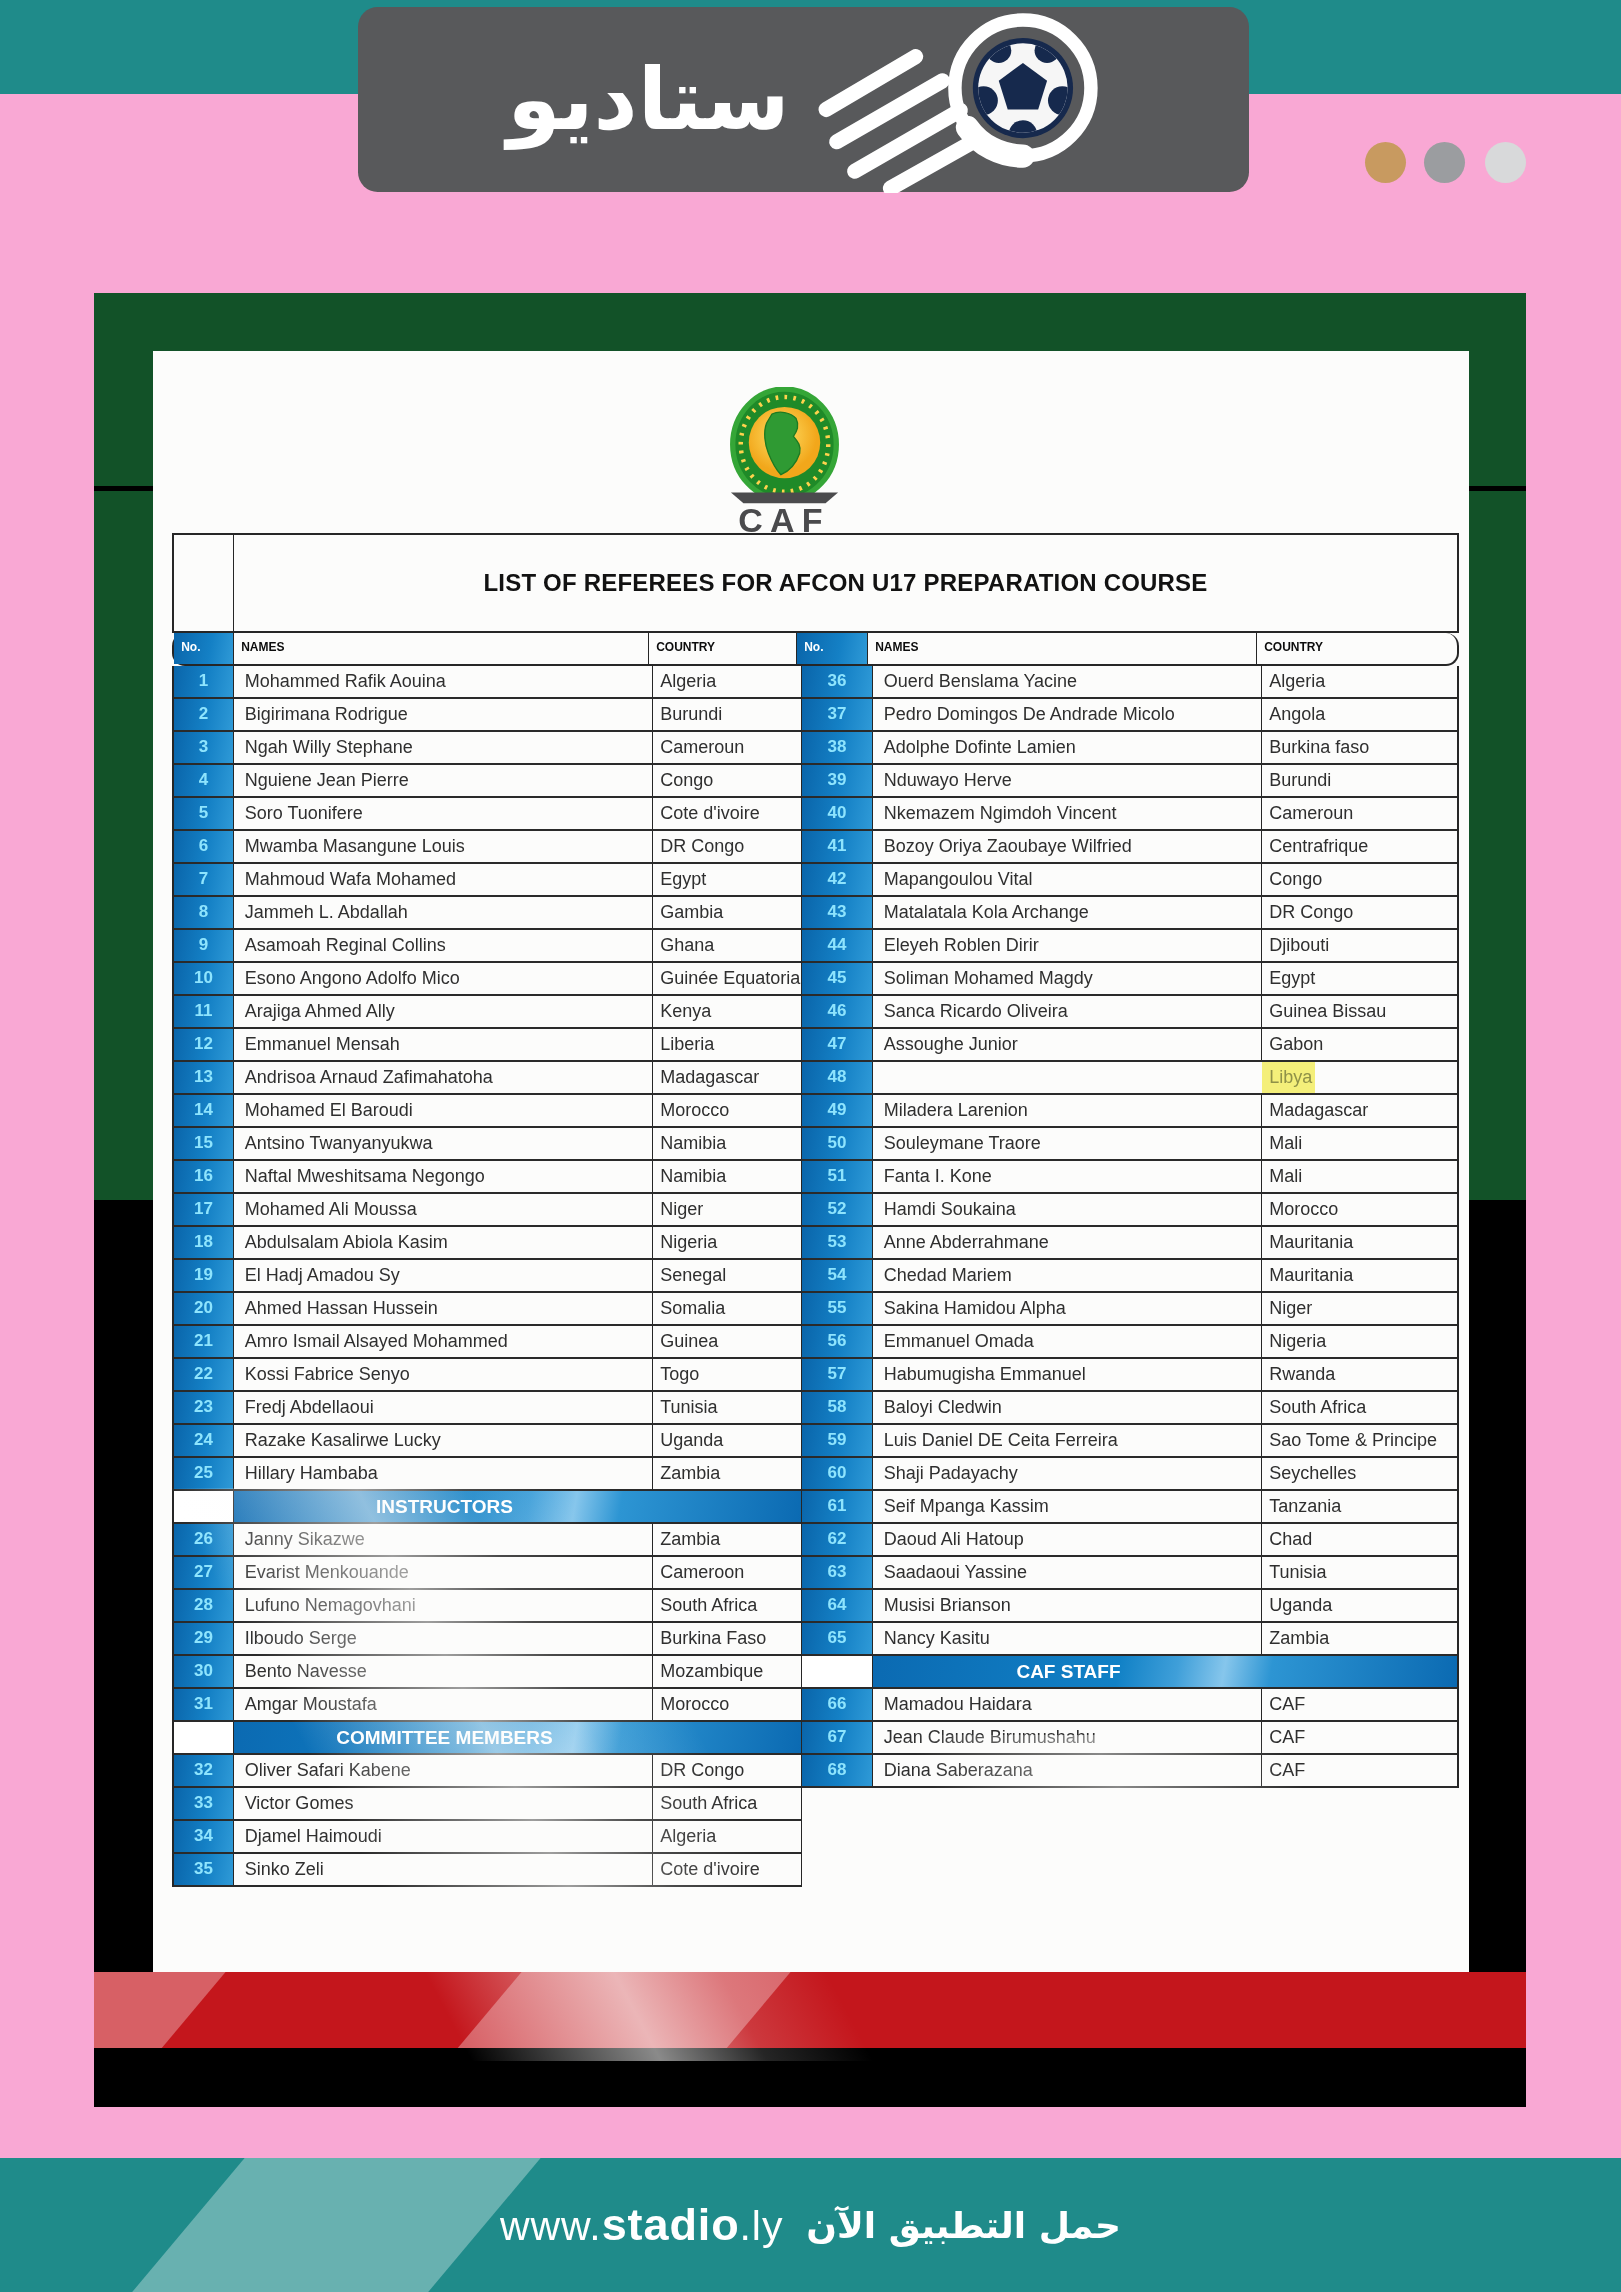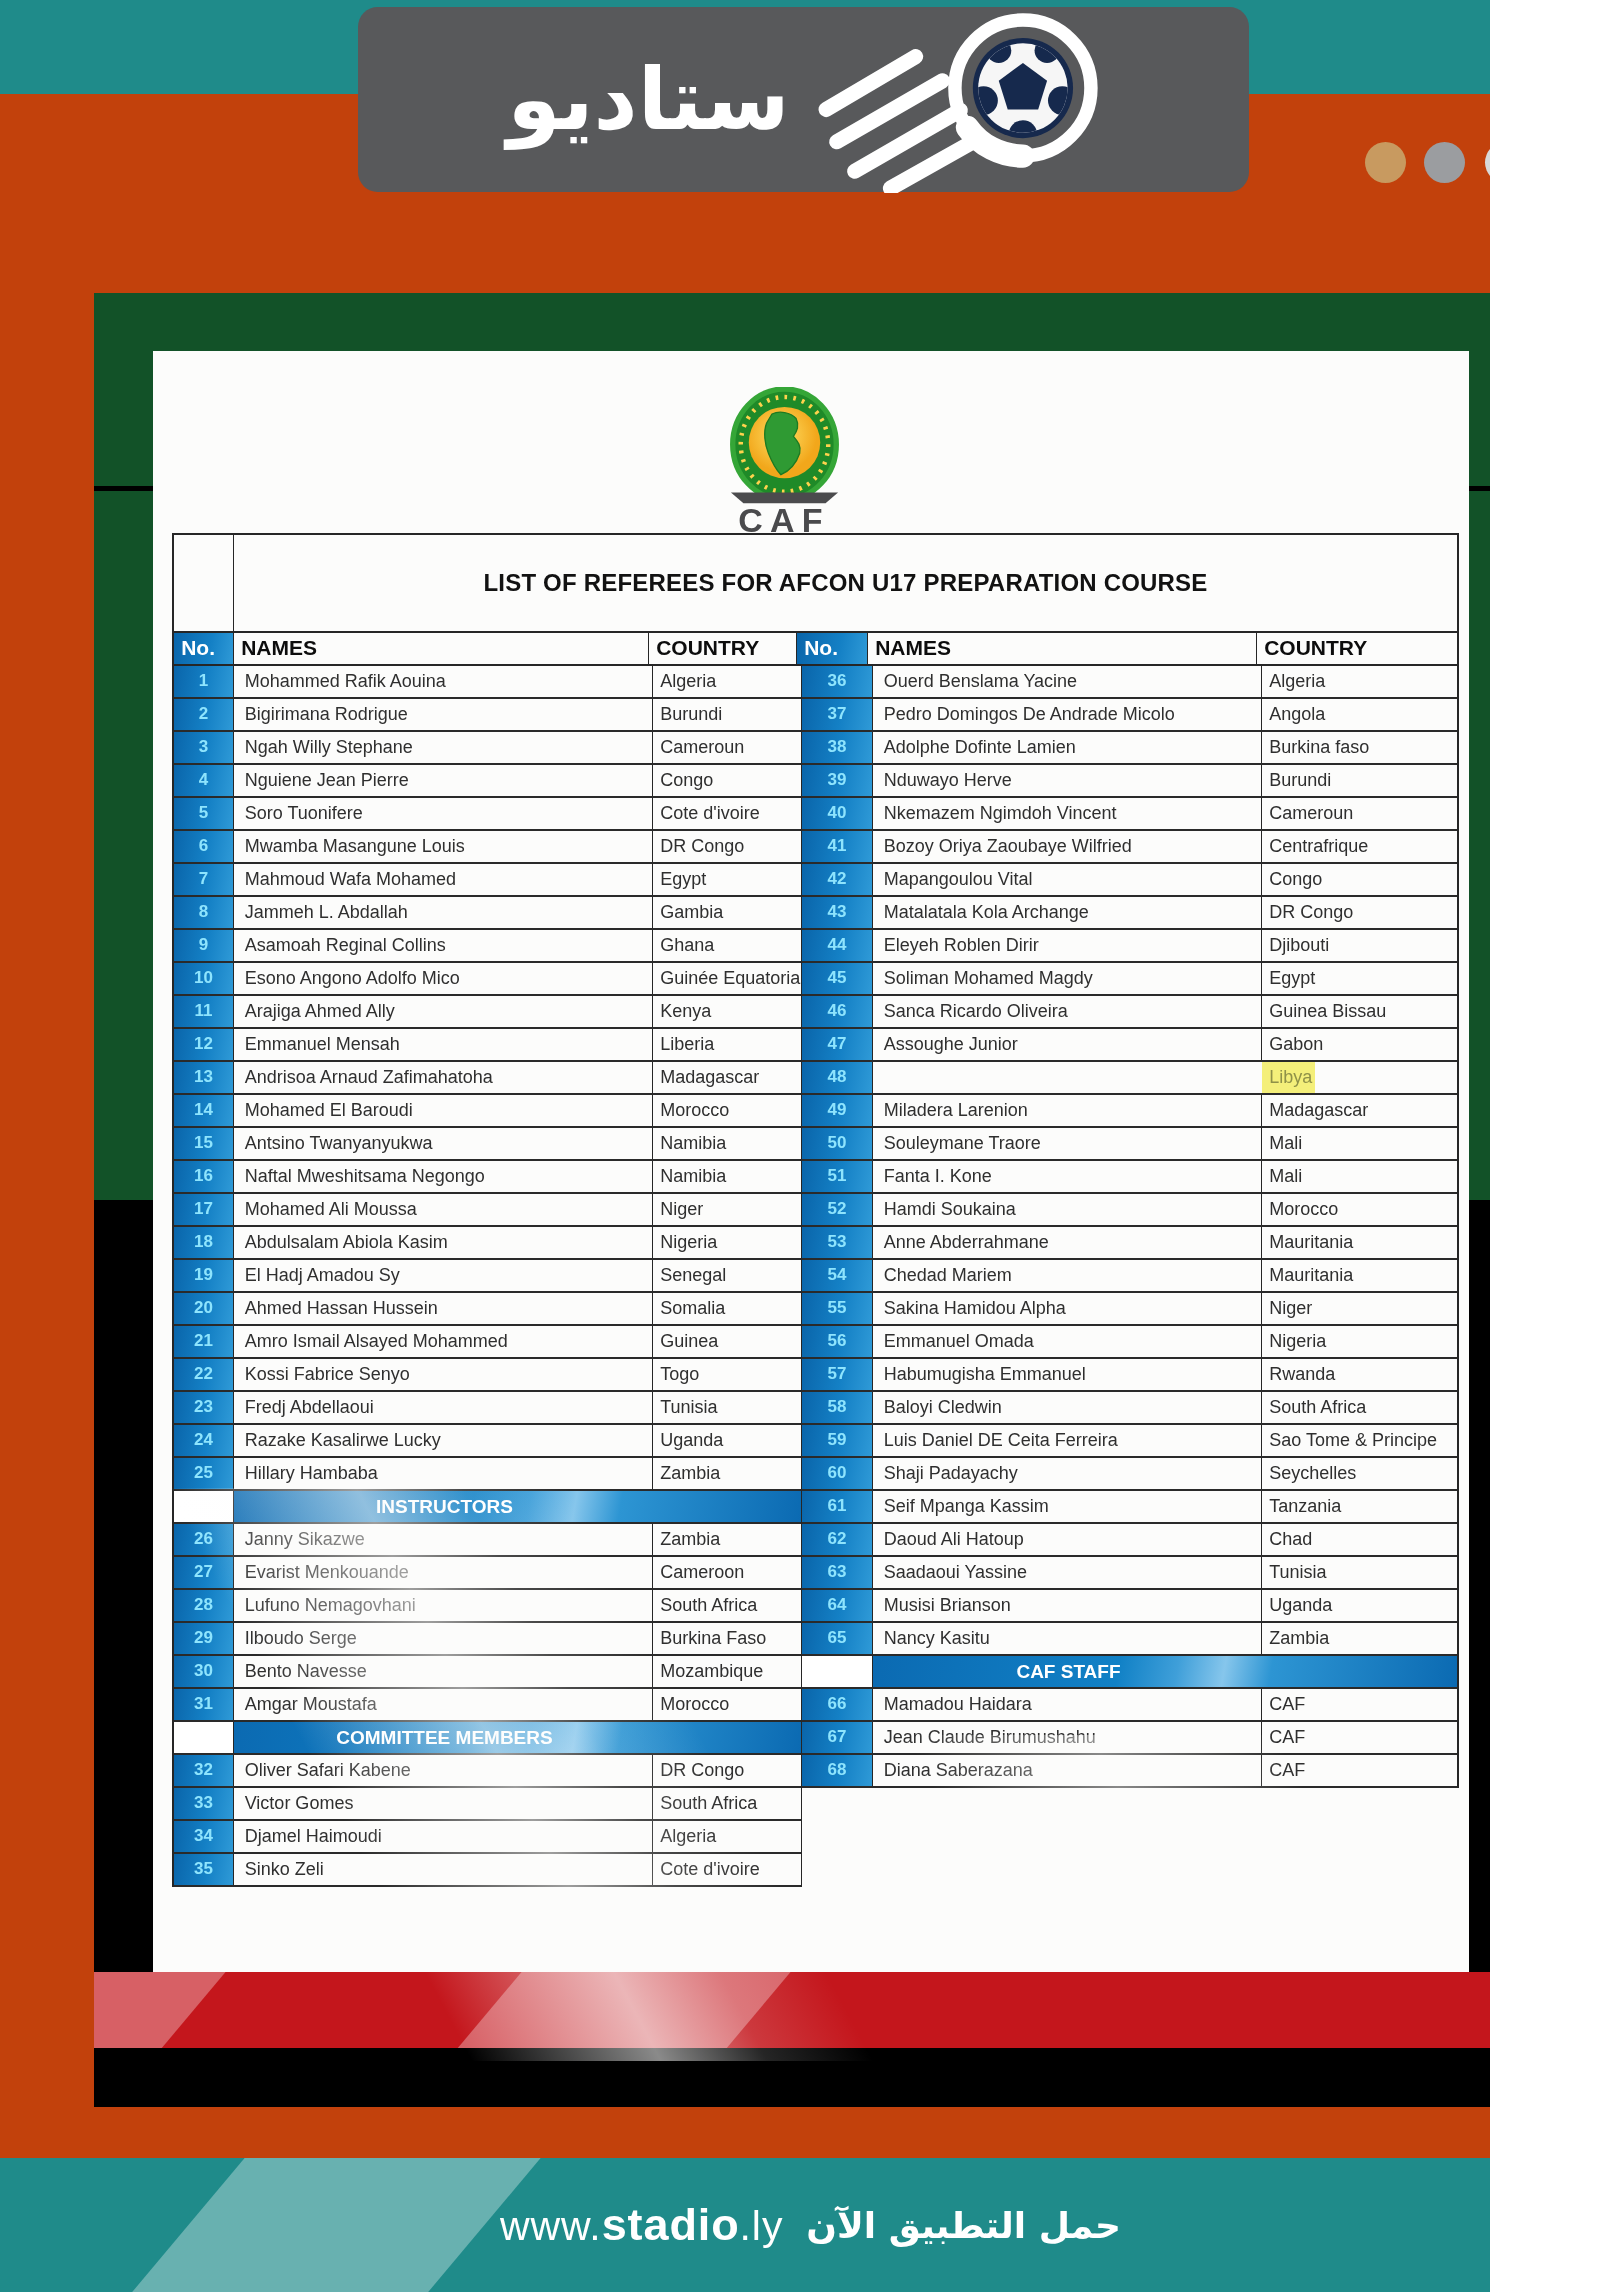--- a/index.html
+++ b/index.html
@@ -1,16 +1,16 @@
 <!DOCTYPE html>
 <html style="font-size:14.3px"><head>
 <meta charset="utf-8">
 <style>
   html,body{margin:0;padding:0;background:#ffffff;}
-  .canvas{position:relative;width:1490px;height:2293px;background:#c2410c;overflow:hidden;
+  .canvas{position:relative;width:1621px;height:2293px;background:#f9a8d4;overflow:hidden;
           font-family:"Liberation Sans",sans-serif;}
 
   
   .teal-top{position:absolute;left:0;top:0;width:1621px;height:94px;background:#1f8b8a;}
   .brand-box{position:absolute;left:358px;top:7.2px;width:891px;height:185px;background:#58595b;border-radius:19.7px;}
   .brand-ar{position:absolute;left:116px;top:34px;width:349px;text-align:center;color:#ffffff;
             font-family:"DejaVu Sans",sans-serif;font-weight:bold;font-size:86px;line-height:116px;}
   .ball-svg{position:absolute;left:443px;top:1.8px;}
   .dot{position:absolute;top:142px;width:41px;height:41px;border-radius:50%;}
   .dot1{left:1365px;} .dot2{left:1424px;} .dot3{left:1485px;}
@@ -30,21 +30,21 @@
   .caf-label{position:absolute;left:564px;top:150px;width:134px;text-align:center;
              font-weight:bold;font-size:34px;letter-spacing:7.2px;color:#4a4a4c;}
 
   .tbl{position:absolute;left:19px;top:182px;width:1287px;box-sizing:border-box;}
   .tbl *{box-sizing:border-box;}
   .title-row{display:flex;height:100px;border:2.7px solid #262626;}
   .no-spacer{width:60px;border-right:1.8px solid #262626;}
   .title-cell{flex:1;display:flex;align-items:center;justify-content:center;
               font-weight:bold;font-size:24px;color:#121212;letter-spacing:0.2px;}
   .header-row{display:flex;height:33px;border-left:2.7px solid #262626;border-right:2.7px solid #262626;
-              border-bottom:2.7px solid #262626;font-weight:bold;font-size:21px;color:#0d0d0d;}
+              border-bottom:2.7px solid #262626;font-weight:bold;font-size:12px;color:#0d0d0d;border-radius:13px;}
   .header-row>div{border-right:1.8px solid #262626;padding-left:7.2px;line-height:29.6px;}
   .h-no{width:60px;background:linear-gradient(100deg,#0a65aa,#1480c5 60%,#2f9ad7);color:#ffffff;}
   .h-name{width:415px;} .h-country{width:148px;}
   .h-no2{width:71px;background:linear-gradient(100deg,#0a65aa,#1480c5 60%,#2f9ad7);color:#ffffff;}
   .h-name2{width:389px;} .h-country2{flex:1;border-right:none !important;}
 
   .body{display:flex;align-items:flex-start;}
   .half{display:block;}
   .half-l{width:630px;border-left:2.7px solid #262626;border-right:1.8px solid #262626;}
   .half-r{width:657px;border-right:2.7px solid #262626;}

